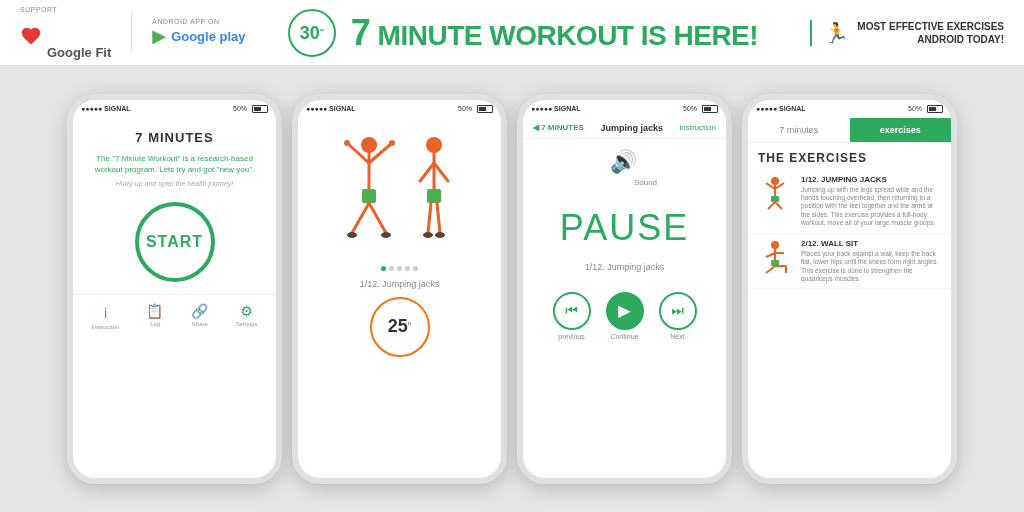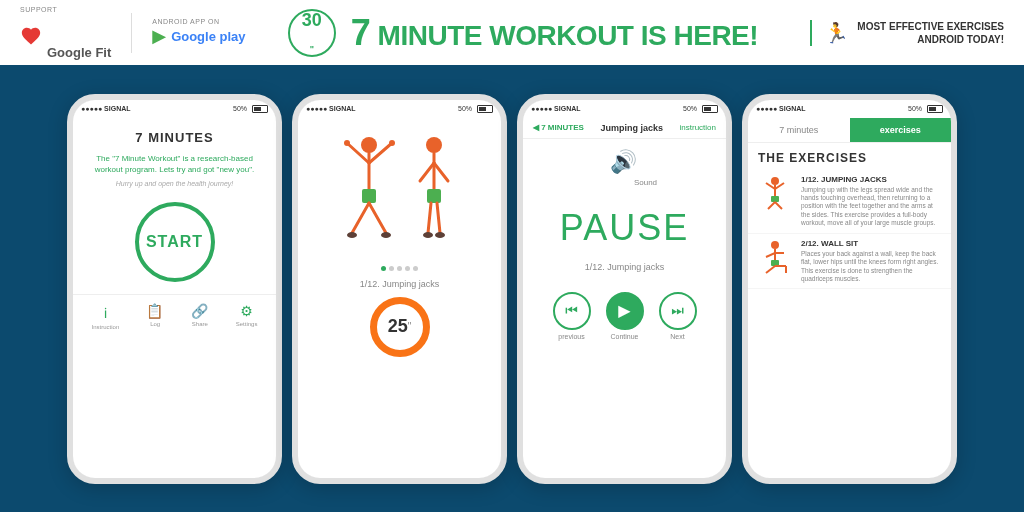--- a/index.html
+++ b/index.html
@@ -86,22 +86,22 @@
       justify-content: center;
       gap: 15px;
     }
     .thirty-badge {
       width: 48px;
       height: 48px;
       border-radius: 50%;
       border: 2px solid #2eaa5e;
       display: flex;
       align-items: center;
-      justify-content: space-between;
-      flex-direction: column;
+      justify-content: center;
+      flex-direction: row;
       color: #2eaa5e;
       font-size: 9px;
       font-weight: bold;
       line-height: 1.1;
     }
     .thirty-num {
       font-size: 18px;
       font-weight: 900;
       line-height: 1;
     }
@@ -133,21 +133,21 @@
     .figure-icon {
       font-size: 20px;
       color: #2eaa5e;
     }
 
     
     .phones-area {
       position: absolute;
       top: 65px;
       left: 0; right: 0; bottom: 0;
-      background: #0c4a6e;
+      background: #e5e5e5;
       display: flex;
       align-items: center;
       justify-content: center;
       gap: 10px;
       padding: 10px 15px;
     }
 
     
     .phone {
       width: 215px;
@@ -277,21 +277,21 @@
     .p2-exercise-name {
       font-size: 9px;
       color: #888;
       text-align: center;
       margin-bottom: 8px;
     }
     .p2-timer-circle {
       width: 60px;
       height: 60px;
       border-radius: 50%;
-      border: 7px solid #f97316;
+      border: 2px solid #f97316;
       display: flex;
       align-items: center;
       justify-content: center;
     }
     .p2-timer-text {
       font-size: 18px;
       font-weight: bold;
       color: #333;
     }
     .p2-timer-unit {

